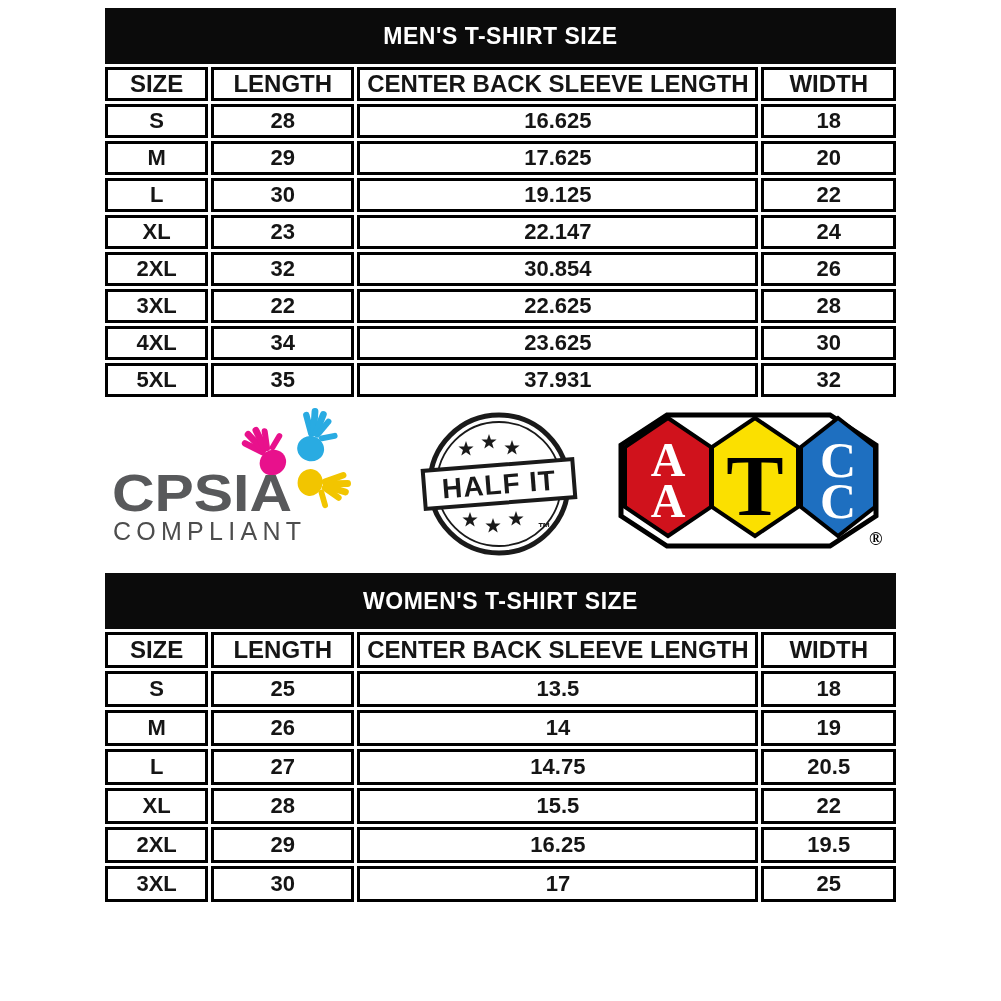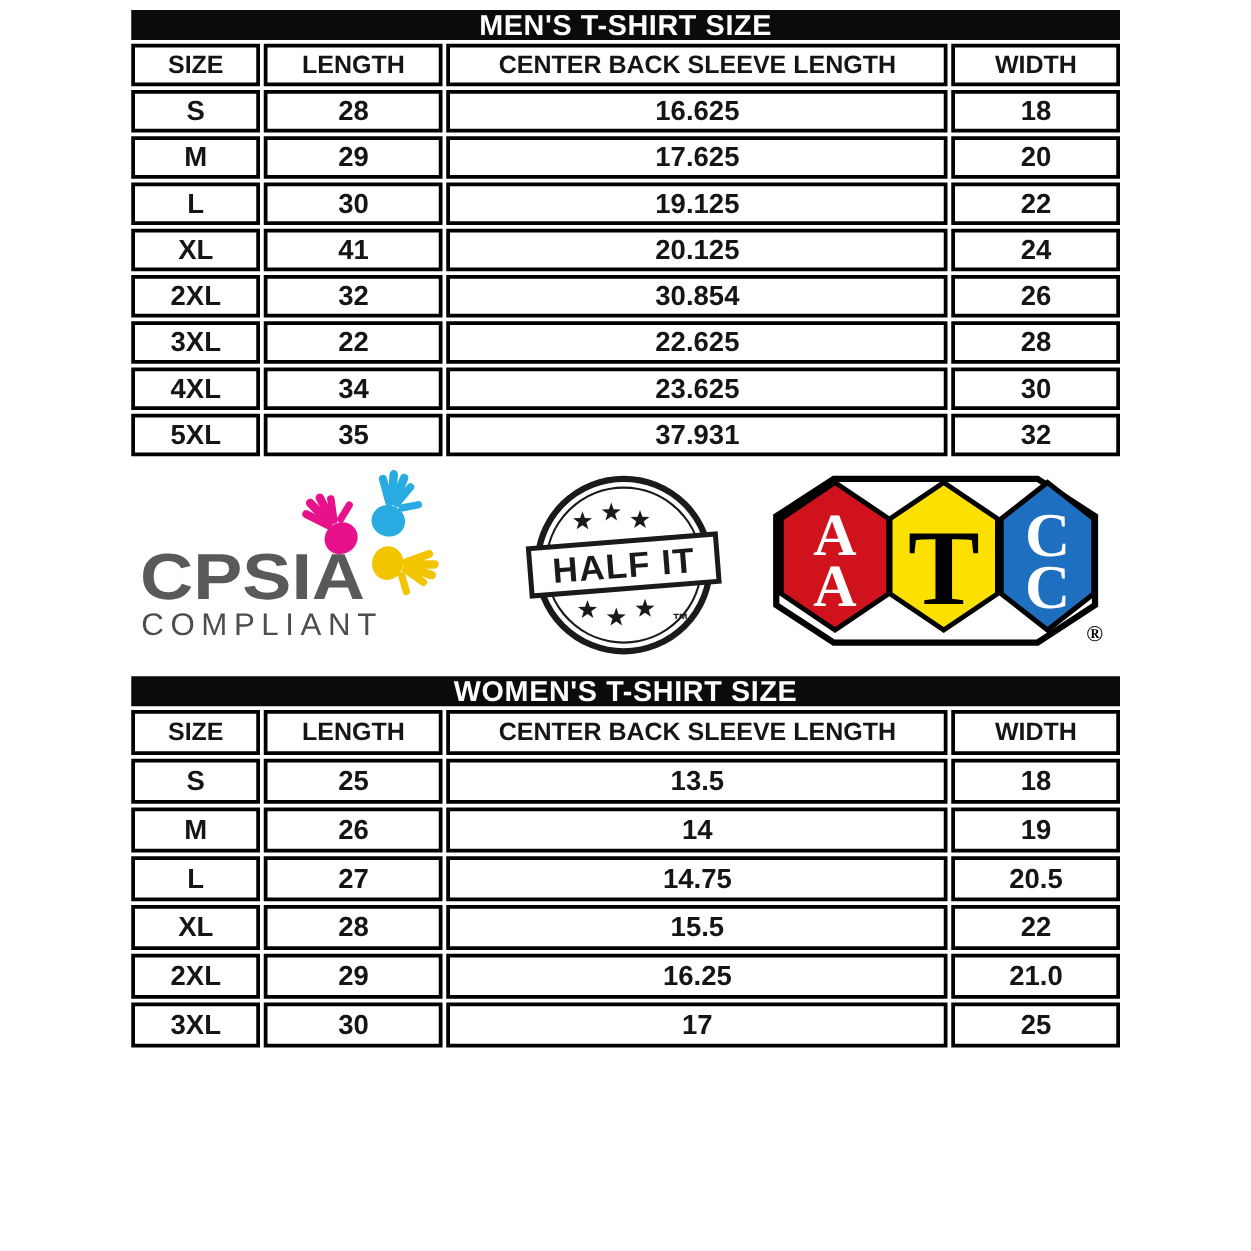--- a/index.html
+++ b/index.html
@@ -28,25 +28,25 @@
     padding: 0;
     height: 34px;
     line-height: 1;
     overflow: hidden;
     white-space: nowrap;
   }
   .size-table tr.title-row td {
     background: #0b0b0b;
     color: #ffffff;
     border: none;
-    height: 24px;
+    height: 56px;
     font-size: 23px;
     letter-spacing: 0.5px;
   }
-  .size-table td.col-header { font-size: 20px; }
+  .size-table td.col-header { font-size: 24px; }
   .womens .size-table td { height: 36px; }
   .mens-section { padding-top: 5px; }
   .badges-row { width: 839px; height: 162px; }
   .badges-row svg { display: block; }
   .womens { margin-top: 8px; }
   .serif-letter {
     font-family: "Liberation Serif", serif;
     font-weight: 700;
   }
   .stamp-text {
@@ -96,22 +96,22 @@
       <td>20</td>
     </tr>
     <tr>
       <td>L</td>
       <td>30</td>
       <td>19.125</td>
       <td>22</td>
     </tr>
     <tr>
       <td>XL</td>
-      <td>41</td>
-      <td>20.125</td>
+      <td>23</td>
+      <td>22.147</td>
       <td>24</td>
     </tr>
     <tr>
       <td>2XL</td>
       <td>32</td>
       <td>30.854</td>
       <td>26</td>
     </tr>
     <tr>
       <td>3XL</td>
@@ -227,21 +227,21 @@
     <tr>
       <td>XL</td>
       <td>28</td>
       <td>15.5</td>
       <td>22</td>
     </tr>
     <tr>
       <td>2XL</td>
       <td>29</td>
       <td>16.25</td>
-      <td>21.0</td>
+      <td>19.5</td>
     </tr>
     <tr>
       <td>3XL</td>
       <td>30</td>
       <td>17</td>
       <td>25</td>
     </tr>
   </tbody>
     </table>
 </div>

